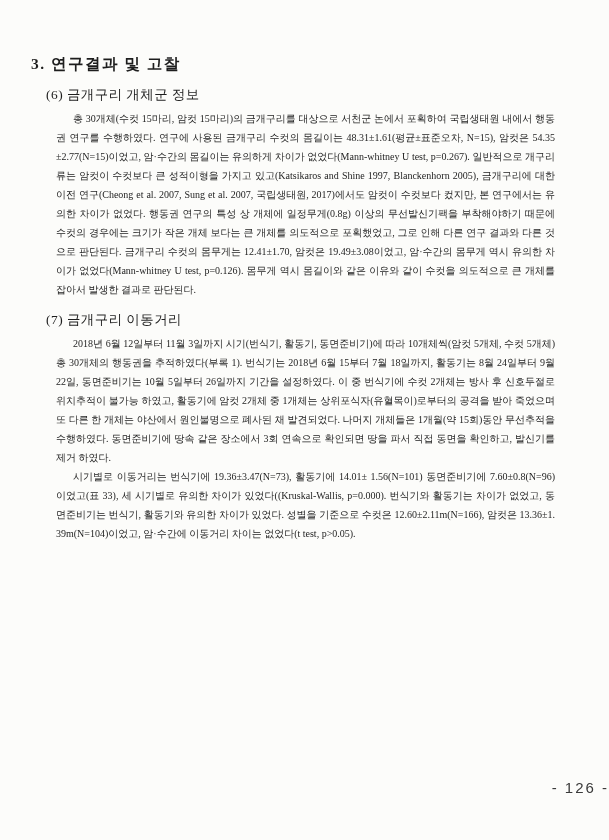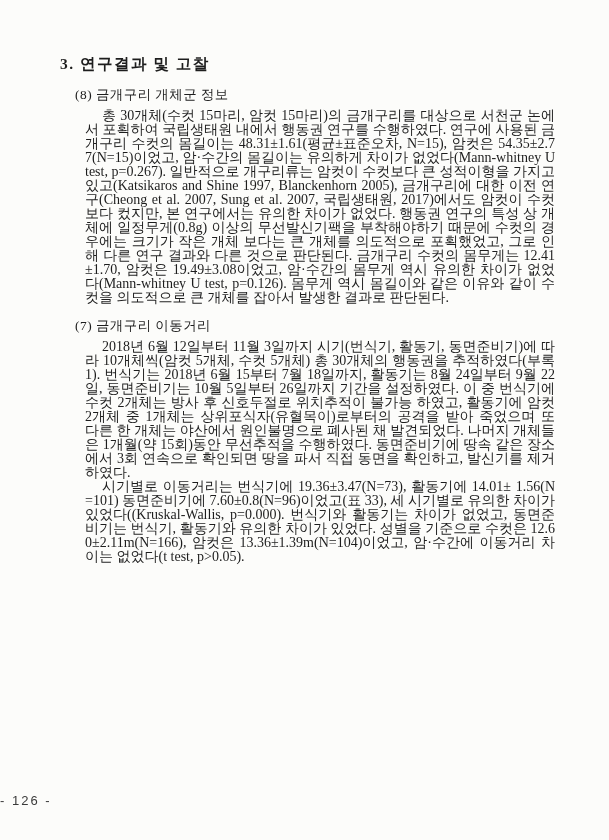--- a/index.html
+++ b/index.html
@@ -12,21 +12,21 @@
     background: #e9e9e7;
     font-family: "Liberation Serif", "DejaVu Serif", serif;
   }
   .page {
     position: relative;
     width: 609px;
     height: 840px;
     box-sizing: border-box;
     background: #fcfcfa;
     color: #1d1d1d;
-    padding: 54px 54px 0 58px;
+    padding: 54px 54px 0 29px;
     overflow: hidden;
   }
   .chapter-title {
     font-size: 15.5px;
     font-weight: bold;
     letter-spacing: 1.5px;
     margin: 0 0 11px 2px;
   }
   .section-title {
     font-size: 14.5px;
@@ -34,52 +34,52 @@
     letter-spacing: 1px;
     margin: 0 0 9px 12px;
   }
   .subsection-title {
     font-size: 13.4px;
     font-weight: normal;
     letter-spacing: 0.5px;
     margin: 0 0 5px 17px;
   }
   .body-para {
-    font-size: 14px;
-    line-height: 14px;
+    font-size: 10px;
+    line-height: 19px;
     text-align: justify;
     text-indent: 17px;
     margin: 0 0 0 27px;
     word-break: break-all;
   }
   .para-gap {
     height: 12px;
   }
   .page-number {
     position: absolute;
-    bottom: 32px;
+    bottom: 44px;
     left: 0;
     width: 100%;
-    text-align: left;
-    font-size: 13px;
+    text-align: right;
+    font-size: 15px;
     letter-spacing: 2px;
     color: #3a3a3a;
     font-family: "Liberation Sans", "DejaVu Sans", sans-serif;
   }
 </style>
 </head>
 <body>
 
 <div class="page">
 
   <h1 class="chapter-title">3. 연구결과 및 고찰</h1>
 
 
   <div>
-    <h3 class="subsection-title">(8) 금개구리 개체군 정보</h3>
+    <h3 class="subsection-title">(6) 금개구리 개체군 정보</h3>
     <p class="body-para">총 30개체(수컷 15마리, 암컷 15마리)의 금개구리를 대상으로 서천군 논에서 포획하여 국립생태원 내에서 행동권 연구를 수행하였다. 연구에 사용된 금개구리 수컷의 몸길이는 48.31±1.61(평균±표준오차, N=15), 암컷은 54.35±2.77(N=15)이었고, 암·수간의 몸길이는 유의하게 차이가 없었다(Mann-whitney U test, p=0.267). 일반적으로 개구리류는 암컷이 수컷보다 큰 성적이형을 가지고 있고(Katsikaros and Shine 1997, Blanckenhorn 2005), 금개구리에 대한 이전 연구(Cheong et al. 2007, Sung et al. 2007, 국립생태원, 2017)에서도 암컷이 수컷보다 컸지만, 본 연구에서는 유의한 차이가 없었다. 행동권 연구의 특성 상 개체에 일정무게(0.8g) 이상의 무선발신기팩을 부착해야하기 때문에 수컷의 경우에는 크기가 작은 개체 보다는 큰 개체를 의도적으로 포획했었고, 그로 인해 다른 연구 결과와 다른 것으로 판단된다. 금개구리 수컷의 몸무게는 12.41±1.70, 암컷은 19.49±3.08이었고, 암·수간의 몸무게 역시 유의한 차이가 없었다(Mann-whitney U test, p=0.126). 몸무게 역시 몸길이와 같은 이유와 같이 수컷을 의도적으로 큰 개체를 잡아서 발생한 결과로 판단된다.</p>
   </div>
 
   <div class="para-gap"></div>
 
   <div>
     <h3 class="subsection-title">(7) 금개구리 이동거리</h3>
     <p class="body-para">2018년 6월 12일부터 11월 3일까지 시기(번식기, 활동기, 동면준비기)에 따라 10개체씩(암컷 5개체, 수컷 5개체) 총 30개체의 행동권을 추적하였다(부록 1). 번식기는 2018년 6월 15부터 7월 18일까지, 활동기는 8월 24일부터 9월 22일, 동면준비기는 10월 5일부터 26일까지 기간을 설정하였다. 이 중 번식기에 수컷 2개체는 방사 후 신호두절로 위치추적이 불가능 하였고, 활동기에 암컷 2개체 중 1개체는 상위포식자(유혈목이)로부터의 공격을 받아 죽었으며 또 다른 한 개체는 야산에서 원인불명으로 폐사된 채 발견되었다. 나머지 개체들은 1개월(약 15회)동안 무선추적을 수행하였다. 동면준비기에 땅속 같은 장소에서 3회 연속으로 확인되면 땅을 파서 직접 동면을 확인하고, 발신기를 제거 하였다.</p>
     <p class="body-para">시기별로 이동거리는 번식기에 19.36±3.47(N=73), 활동기에 14.01± 1.56(N=101) 동면준비기에 7.60±0.8(N=96)이었고(표 33), 세 시기별로 유의한 차이가 있었다((Kruskal-Wallis, p=0.000). 번식기와 활동기는 차이가 없었고, 동면준비기는 번식기, 활동기와 유의한 차이가 있었다. 성별을 기준으로 수컷은 12.60±2.11m(N=166), 암컷은 13.36±1.39m(N=104)이었고, 암·수간에 이동거리 차이는 없었다(t test, p&gt;0.05).</p>
   </div>

